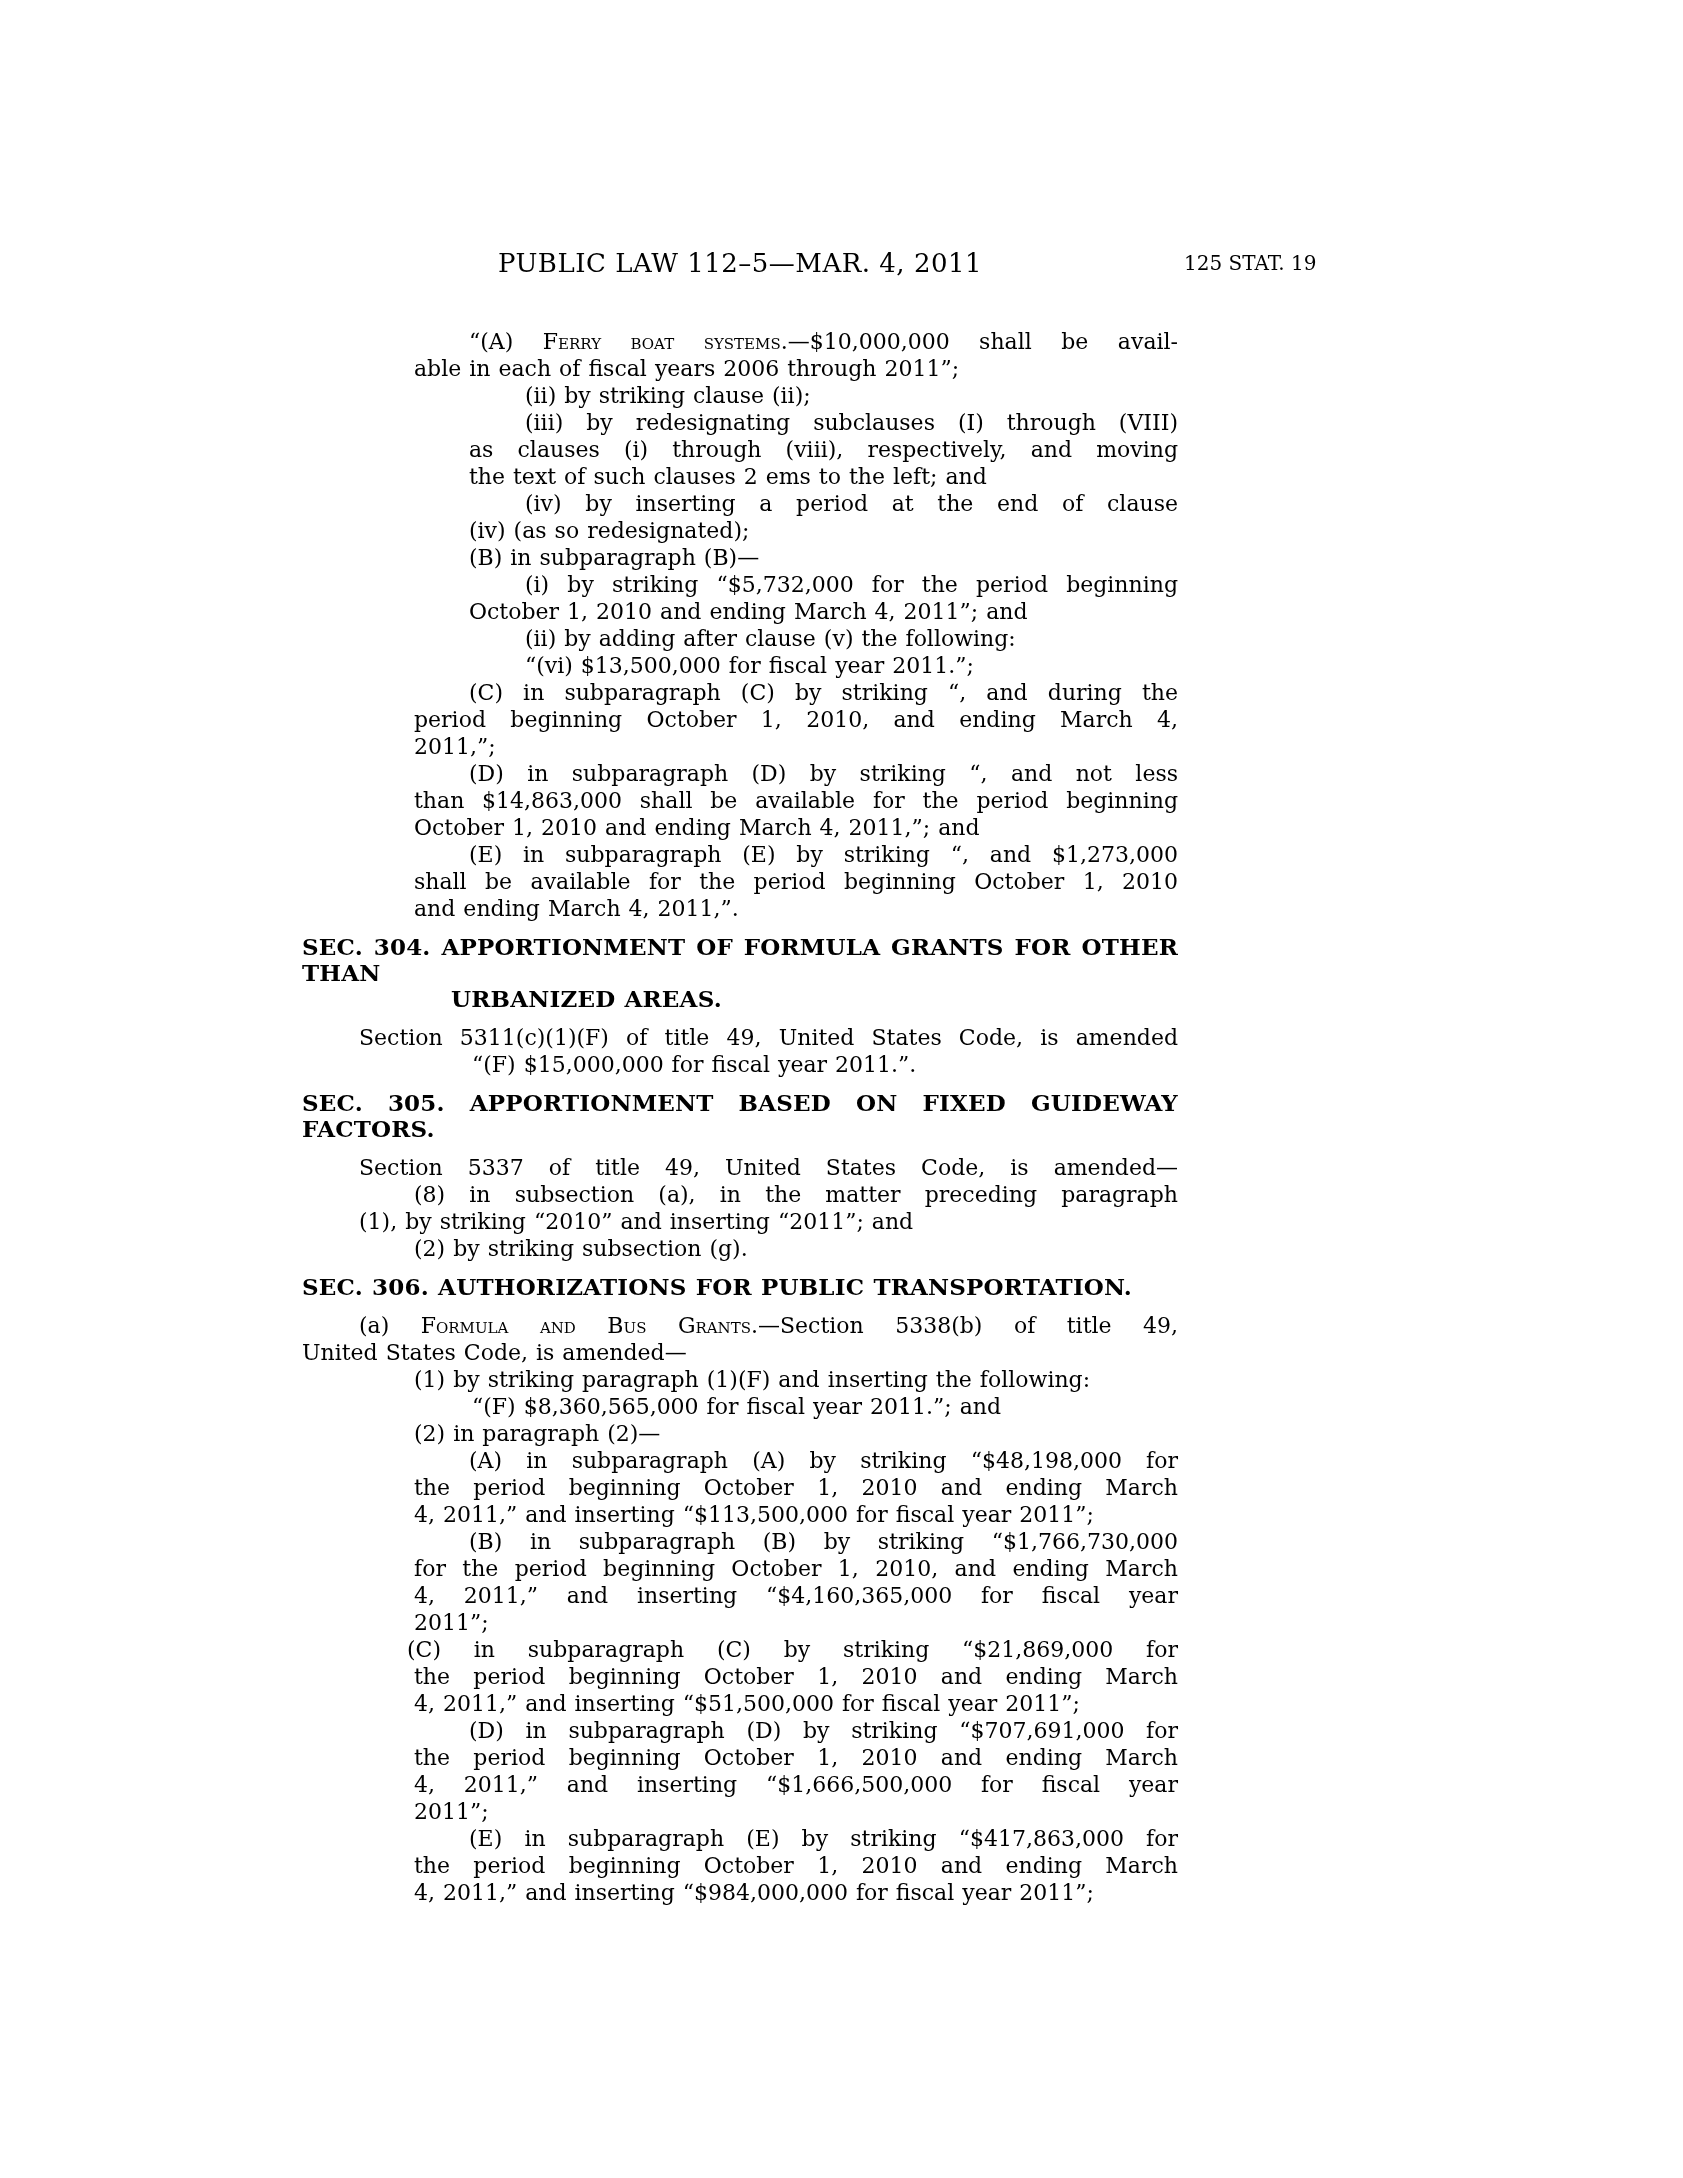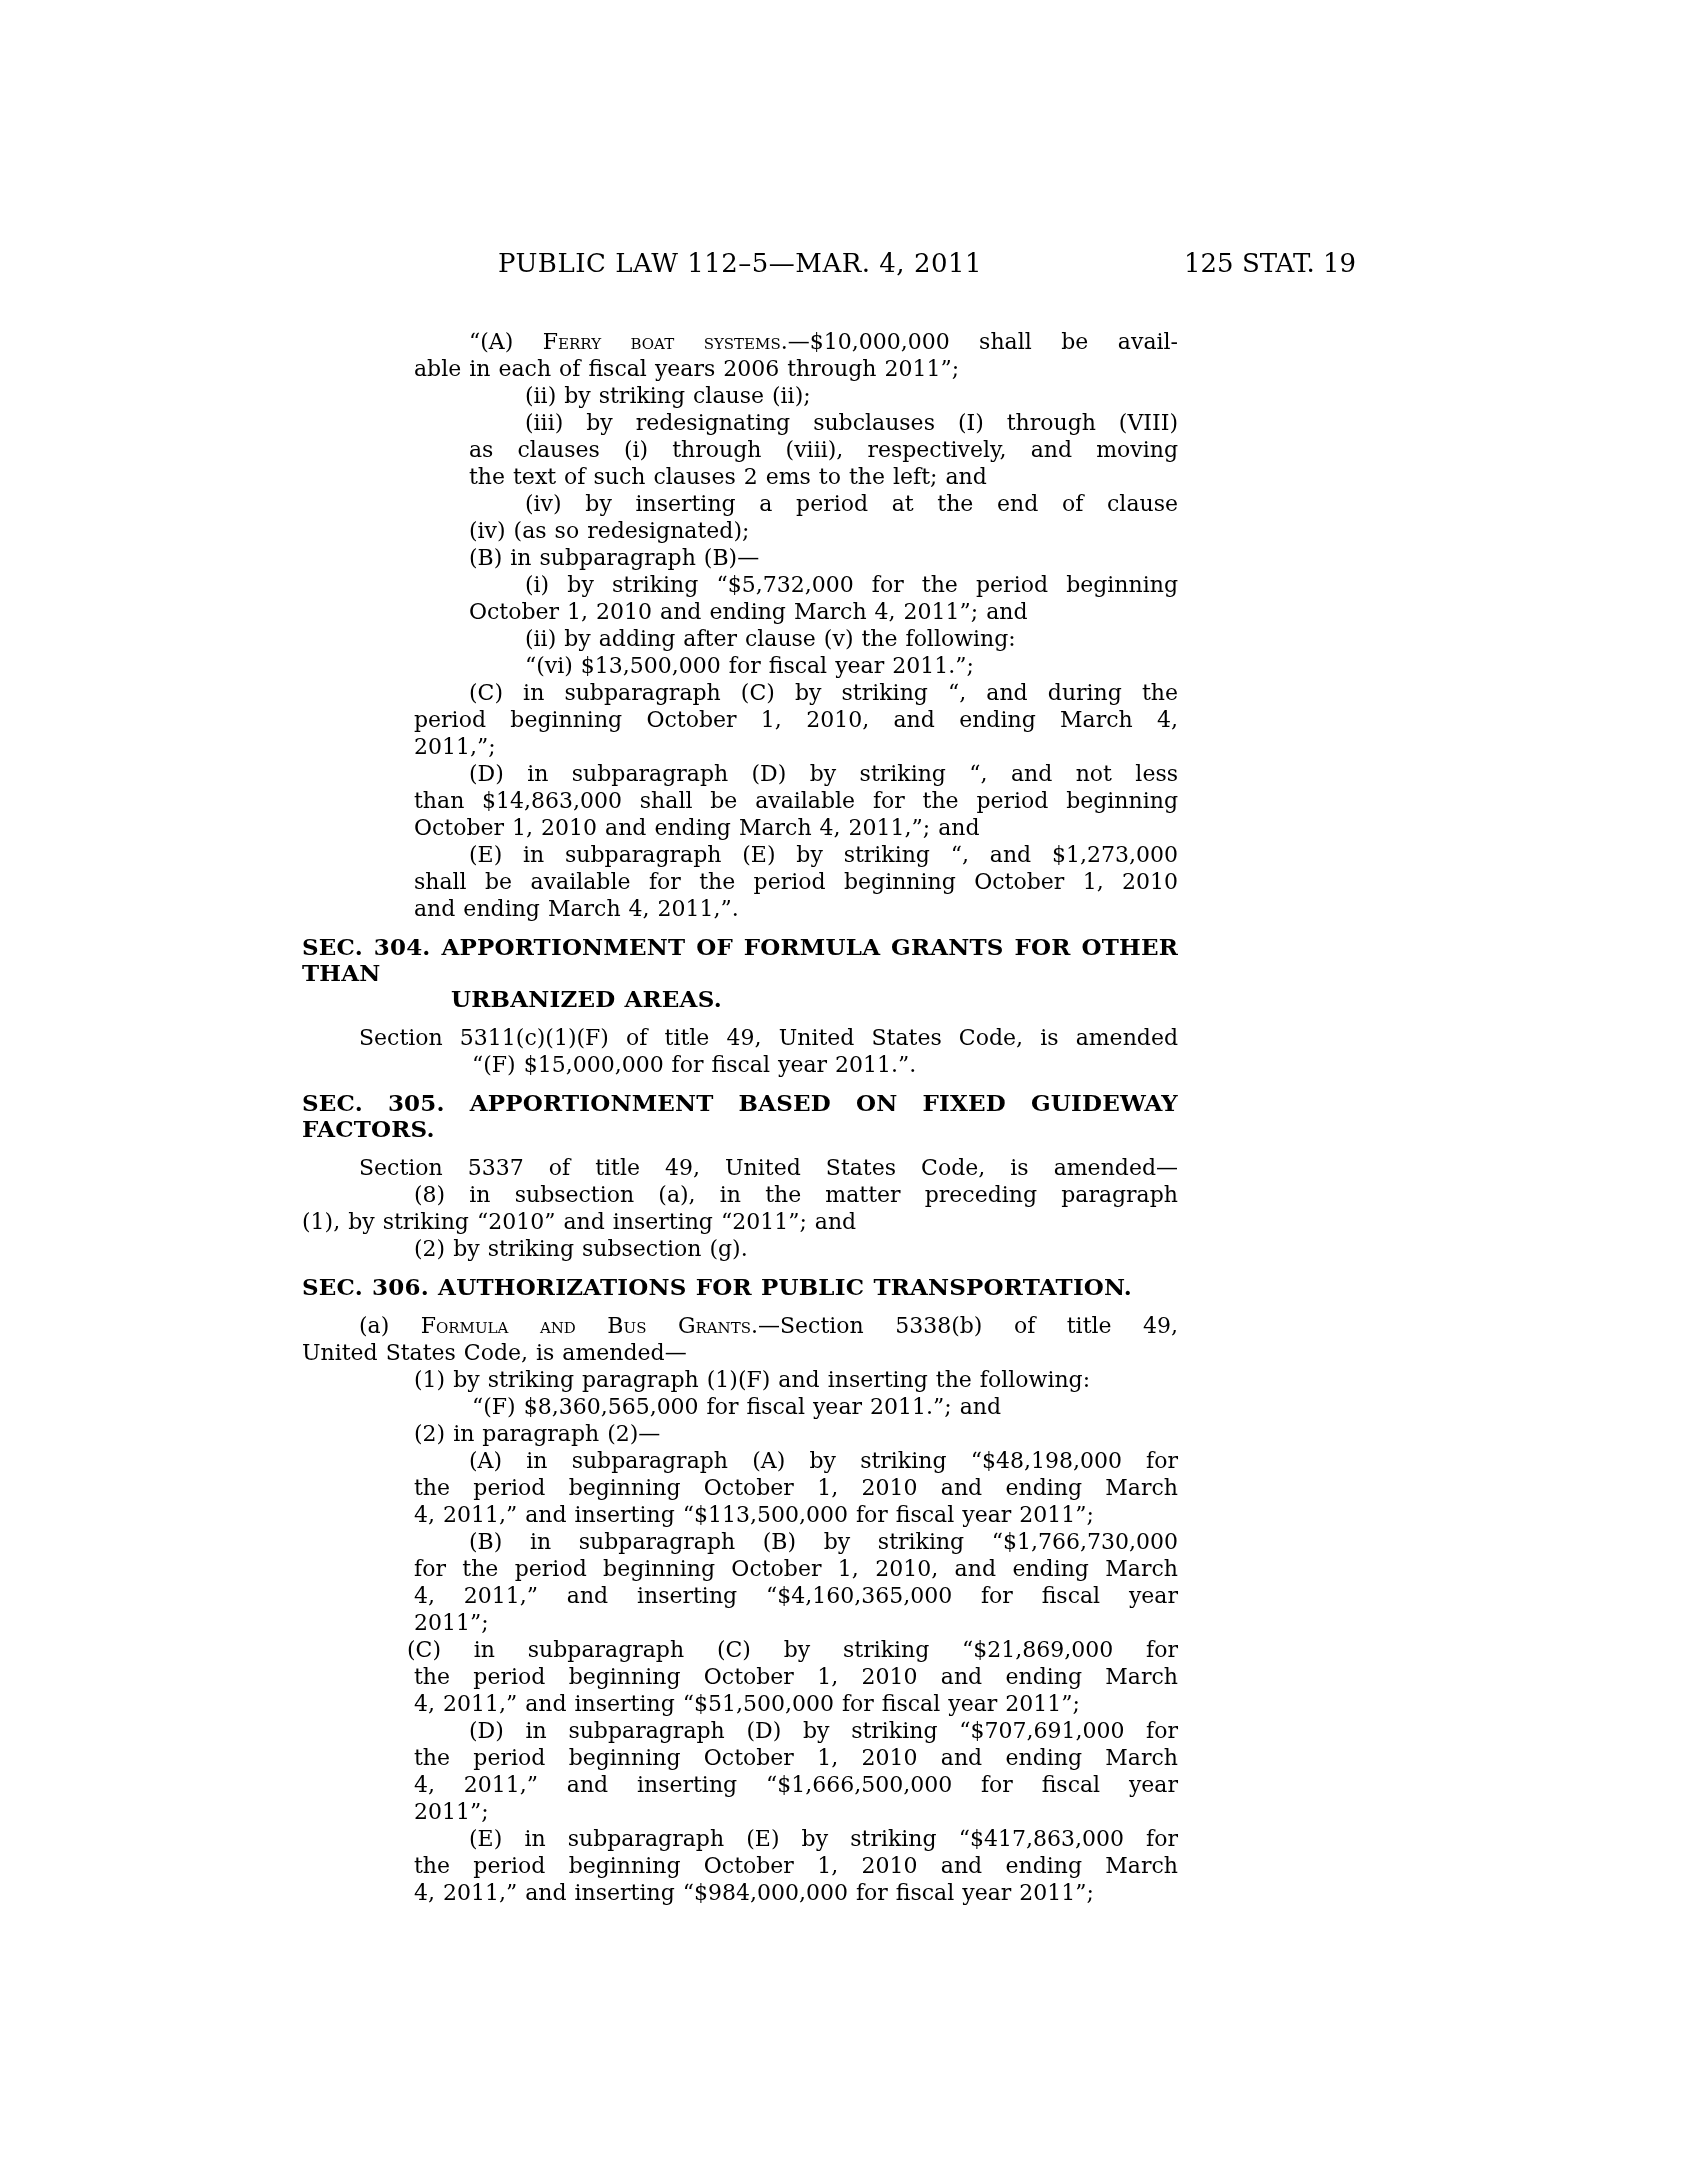--- a/index.html
+++ b/index.html
@@ -11,21 +11,21 @@
   }
   .page { position: relative; width: 1494px; height: 2178px; overflow: hidden; text-decoration: underline; }
 
   .hdr-law {
     position: absolute; left: 302px; top: 248px; width: 876px;
     text-align: center; font-size: 26px; line-height: 30px;
     letter-spacing: 0.5px; white-space: nowrap;
   }
   .hdr-stat {
     position: absolute; left: 1184px; top: 248px;
-    font-size: 26px; line-height: 30px; white-space: nowrap;
+    font-size: 20px; line-height: 30px; white-space: nowrap;
   }
 
   .textcol { position: absolute; left: 302px; top: 328px; width: 876px; }
 
   .ln {
     font-size: 22px; line-height: 27px;
     word-spacing: 1px;
   }
   .ln.j { text-align: justify; text-align-last: justify; }
   .ln.hd {
@@ -64,21 +64,21 @@
       <div class="ln j" style="margin-left: 167px;">(E) in subparagraph (E) by striking “, and $1,273,000</div>
       <div class="ln j" style="margin-left: 112px;">shall be available for the period beginning October 1, 2010</div>
       <div class="ln" style="margin-left: 112px;">and ending March 4, 2011,”.</div>
       <div class="ln hd j g" style="margin-left: 0px;">SEC. 304. APPORTIONMENT OF FORMULA GRANTS FOR OTHER THAN</div>
       <div class="ln hd" style="margin-left: 149px;">URBANIZED AREAS.</div>
       <div class="ln j g" style="margin-left: 57px;">Section 5311(c)(1)(F) of title 49, United States Code, is amended</div>
       <div class="ln" style="margin-left: 170px;">“(F) $15,000,000 for fiscal year 2011.”.</div>
       <div class="ln hd j g" style="margin-left: 0px;">SEC. 305. APPORTIONMENT BASED ON FIXED GUIDEWAY FACTORS.</div>
       <div class="ln j g" style="margin-left: 57px;">Section 5337 of title 49, United States Code, is amended—</div>
       <div class="ln j" style="margin-left: 112px;">(8) in subsection (a), in the matter preceding paragraph</div>
-      <div class="ln" style="">(1), by striking “2010” and inserting “2011”; and</div>
+      <div class="ln" style="margin-left: 57px;">(1), by striking “2010” and inserting “2011”; and</div>
       <div class="ln" style="margin-left: 112px;">(2) by striking subsection (g).</div>
       <div class="ln hd g" style="margin-left: 0px;">SEC. 306. AUTHORIZATIONS FOR PUBLIC TRANSPORTATION.</div>
       <div class="ln j g" style="margin-left: 57px;"><span>(a) </span><span class="sc">Formula and Bus Grants</span><span>.—Section 5338(b) of title 49,</span></div>
       <div class="ln" style="margin-left: 0px;">United States Code, is amended—</div>
       <div class="ln" style="margin-left: 112px;">(1) by striking paragraph (1)(F) and inserting the following:</div>
       <div class="ln" style="margin-left: 170px;">“(F) $8,360,565,000 for fiscal year 2011.”; and</div>
       <div class="ln" style="margin-left: 112px;">(2) in paragraph (2)—</div>
       <div class="ln j" style="margin-left: 167px;">(A) in subparagraph (A) by striking “$48,198,000 for</div>
       <div class="ln j" style="margin-left: 112px;">the period beginning October 1, 2010 and ending March</div>
       <div class="ln" style="margin-left: 112px;">4, 2011,” and inserting “$113,500,000 for fiscal year 2011”;</div>

